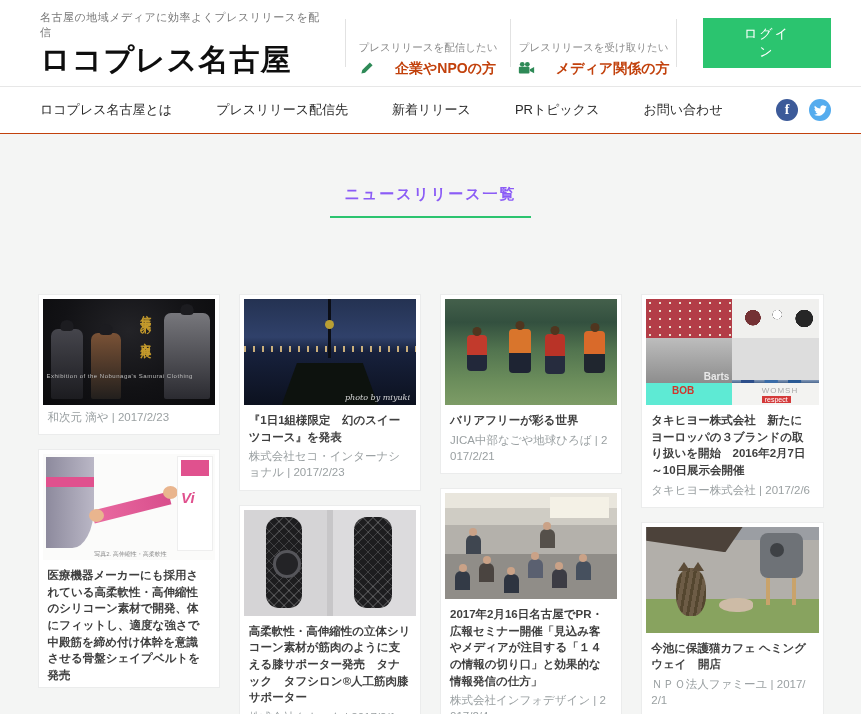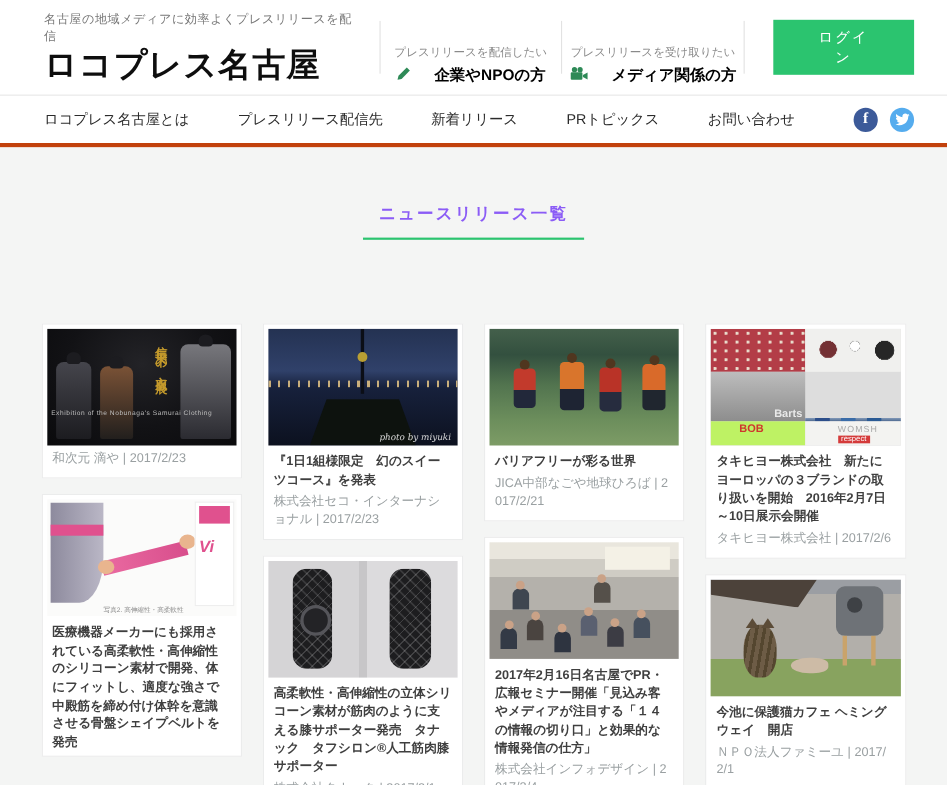--- a/index.html
+++ b/index.html
@@ -7,27 +7,27 @@
     font-family:"Liberation Sans","DejaVu Sans",sans-serif; }
 
   
   .header { height:86px; background:#fff; display:flex; align-items:center; padding:0 30px 0 40px; }
   .logo-block { margin-right:19px; cursor:pointer; }
   .tagline { font-size:11px; color:#777; margin-bottom:4px; letter-spacing:.5px; }
   .logo-text { font-size:30px; font-weight:bold; color:#0e0e0e; letter-spacing:1px; line-height:1.05; }
   .vdiv { width:1px; height:48px; background:#e2e2e2; }
   .cta { width:168px; text-align:center; cursor:pointer; text-decoration:none; display:block; }
   .cta-caption { font-size:10.5px; color:#8a8a8a; margin-bottom:5px;margin-top:32px; }
-  .cta-label { font-size:14px; font-weight:bold; color:#000000; display:flex; align-items:flex-start; justify-content:center; gap:21px; }
+  .cta-label { font-size:14px; font-weight:bold; color:#c2410c; display:flex; align-items:flex-end; justify-content:center; gap:21px; }
   .cta-label svg { flex:0 0 auto; }
   .login-btn { margin-left:26px; background:#2bc46f; color:#fff; border:none; border-radius:0;
     font-size:13px; letter-spacing:2px; padding:7px 34px; cursor:pointer; font-family:inherit; }
 
   
-  .nav { height:48px; border-top:1px solid #e7e7e7; border-bottom:4px solid #c2410c;
+  .nav { height:48px; border-top:1px solid #e7e7e7; border-bottom:1px solid #c2410c;
     display:flex; align-items:center; padding:0 30px 0 40px; background:#fff; }
   .nav a.nav-item { font-size:13px; color:#2b2b2b; text-decoration:none; margin-right:44px; cursor:pointer; }
   .sns { margin-left:auto; display:flex; gap:11px; align-items:center; }
   .sns-circle { width:22px; height:22px; border-radius:50%; display:flex; align-items:center; justify-content:center; cursor:pointer; }
   .fb { background:#3c5a99; color:#fff; font-size:14px; font-weight:bold; font-family:"Liberation Serif",serif; }
   .tw { background:#55acee; }
 
   
   .main { background:#f4f5f4; height:580px; padding-top:36px; }
   .page-title { text-align:center; margin-bottom:76px; }
@@ -87,21 +87,21 @@
     radial-gradient(circle 6px at 52% 40%, #fff 70%, #909090 78%, transparent 84%),
     radial-gradient(circle 9px at 83% 50%, #262626 96%, transparent), #f0f0ee; }
   .cg-ml { background:linear-gradient(180deg,#bdbdbd,#8d8d8d); }
   .cg-ml .t { position:absolute; right:3px; bottom:1px; color:#f2f2f2; font-size:10px; font-weight:bold; opacity:.9; }
   .cg-mr { background:radial-gradient(circle 7px at 18% 45%, #2c4e8a 90%, transparent),
     radial-gradient(circle 7px at 45% 40%, #3a6ca8 90%, transparent),
     radial-gradient(circle 7px at 72% 46%, #2a5a94 90%, transparent),
     linear-gradient(180deg,#8299b8,#4c688f);margin-top:42px; }
   .cg-mr .t { position:absolute; left:4px; bottom:1px; font-size:11px; font-weight:bold; color:#e0489a;
     text-shadow:1px 0 #3bbcb0; }
-  .cg-bl { background:#bef264; }
+  .cg-bl { background:#5eead4; }
   .cg-bl .t { position:absolute; left:30%; top:2px; color:#cf372d; font-size:10px; font-weight:bold; }
   .cg-br { background:#f3f3f1; }
   .cg-br .t1 { position:absolute; left:34%; top:3px; color:#a9a9a9; font-size:8px; letter-spacing:1px; }
   .cg-br .t2 { position:absolute; left:34%; top:13px; background:#d43a3a; color:#fff; font-size:7px; padding:0 3px; }
   
   .art-pink { background:#fbfbfa; }
   .art-pink .hip { position:absolute; left:3px; top:3px; width:28%; height:86%;
     background:linear-gradient(90deg,#8d8a9d,#bab7c6); border-radius:0 0 45% 0; }
   .art-pink .hipband { position:absolute; left:3px; top:22%; width:28%; height:10px; background:#e0518e; }
   .art-pink .band { position:absolute; left:29%; top:44%; width:46%; height:13px;

